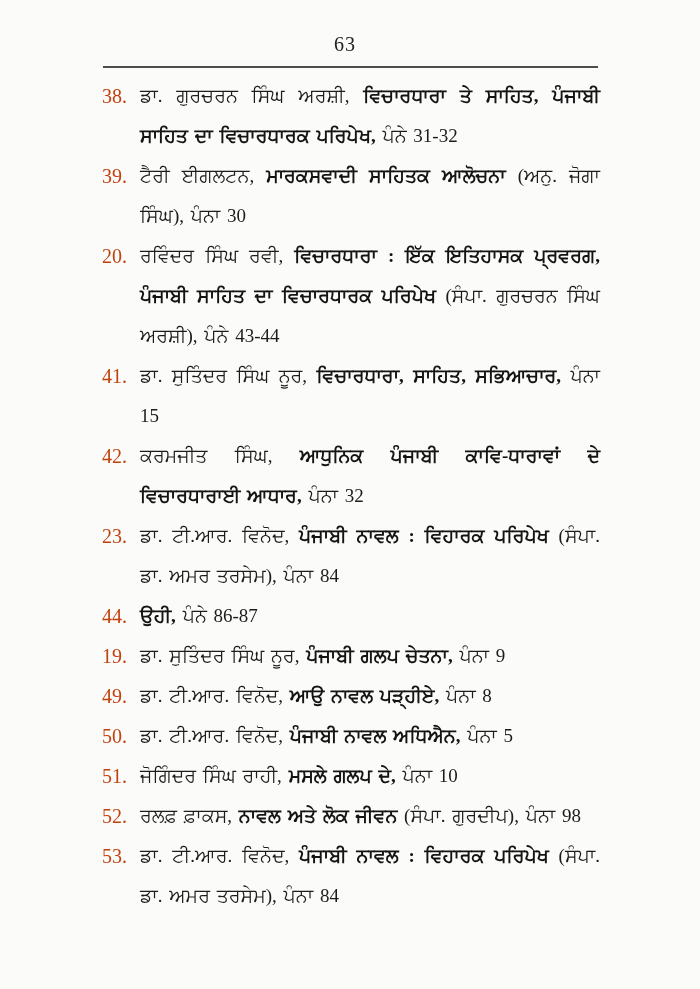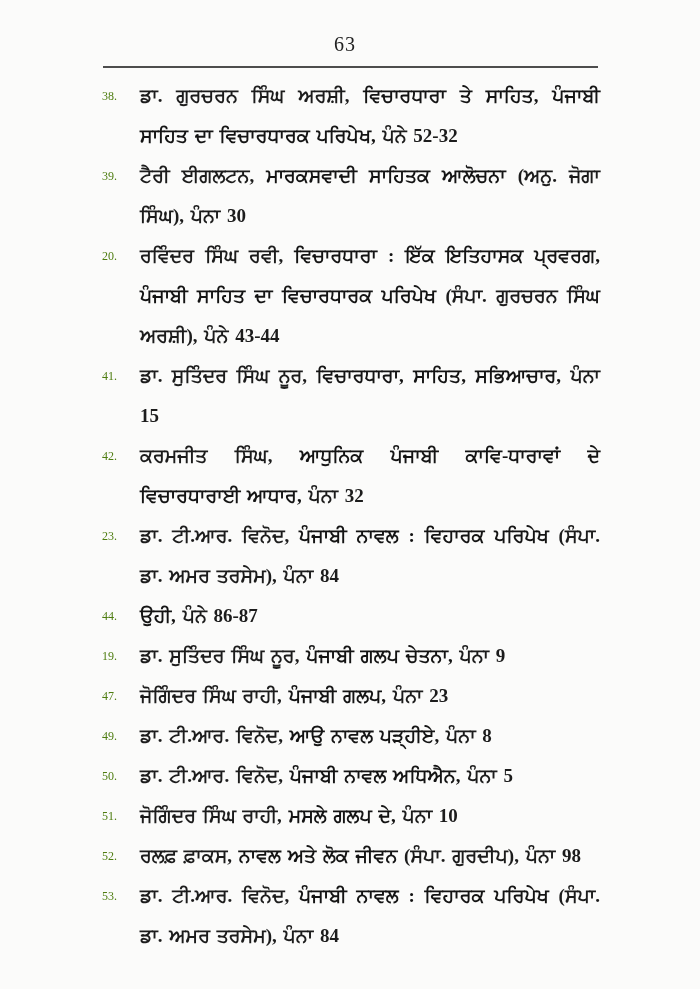--- a/index.html
+++ b/index.html
@@ -45,45 +45,45 @@
     top: 76px;
     left: 102px;
     width: 498px;
   }
   .ref-row {
     display: flex;
     align-items: flex-start;
   }
   .ref-num {
     flex: 0 0 38px;
-    font-size: 12px;
+    font-size: 20px;
     line-height: 40px;
-    color: #4d7c0f;
+    color: #c2410c;
   }
   .ref-text {
     flex: 1 1 auto;
     font-size: 19px;
     line-height: 40px;
     text-align: justify;
     color: #1c1c1c;
     word-spacing: 2px;
   }
-  .seg { font-weight: bold; }
+  .seg { font-weight: normal; }
   .seg.bold { font-weight: bold; color: #141414; }
 </style>
 </head>
 <body>
 
 <div class="page">
   <div class="page-number">63</div>
   <hr class="header-rule">
   <div class="ref-list">
       <div class="ref-row">
         <span class="ref-num">38.</span>
-        <div class="ref-text"><span class="seg">ਡਾ. ਗੁਰਚਰਨ ਸਿੰਘ ਅਰਸ਼ੀ, </span><span class="seg bold">ਵਿਚਾਰਧਾਰਾ ਤੇ ਸਾਹਿਤ, ਪੰਜਾਬੀ ਸਾਹਿਤ ਦਾ ਵਿਚਾਰਧਾਰਕ ਪਰਿਪੇਖ,</span><span class="seg"> ਪੰਨੇ 52-32</span></div>
+        <div class="ref-text"><span class="seg">ਡਾ. ਗੁਰਚਰਨ ਸਿੰਘ ਅਰਸ਼ੀ, </span><span class="seg bold">ਵਿਚਾਰਧਾਰਾ ਤੇ ਸਾਹਿਤ, ਪੰਜਾਬੀ ਸਾਹਿਤ ਦਾ ਵਿਚਾਰਧਾਰਕ ਪਰਿਪੇਖ,</span><span class="seg"> ਪੰਨੇ 31-32</span></div>
       </div>
       <div class="ref-row">
         <span class="ref-num">39.</span>
         <div class="ref-text"><span class="seg">ਟੈਰੀ ਈਗਲਟਨ, </span><span class="seg bold">ਮਾਰਕਸਵਾਦੀ ਸਾਹਿਤਕ ਆਲੋਚਨਾ</span><span class="seg"> (ਅਨੁ. ਜੋਗਾ ਸਿੰਘ), ਪੰਨਾ 30</span></div>
       </div>
       <div class="ref-row">
         <span class="ref-num">20.</span>
         <div class="ref-text"><span class="seg">ਰਵਿੰਦਰ ਸਿੰਘ ਰਵੀ, </span><span class="seg bold">ਵਿਚਾਰਧਾਰਾ : ਇੱਕ ਇਤਿਹਾਸਕ ਪ੍ਰਵਰਗ, ਪੰਜਾਬੀ ਸਾਹਿਤ ਦਾ ਵਿਚਾਰਧਾਰਕ ਪਰਿਪੇਖ</span><span class="seg"> (ਸੰਪਾ. ਗੁਰਚਰਨ ਸਿੰਘ ਅਰਸ਼ੀ), ਪੰਨੇ 43-44</span></div>
       </div>
       <div class="ref-row">
@@ -100,24 +100,20 @@
       </div>
       <div class="ref-row">
         <span class="ref-num">44.</span>
         <div class="ref-text"><span class="seg bold">ਉਹੀ,</span><span class="seg"> ਪੰਨੇ 86-87</span></div>
       </div>
       <div class="ref-row">
         <span class="ref-num">19.</span>
         <div class="ref-text"><span class="seg">ਡਾ. ਸੁਤਿੰਦਰ ਸਿੰਘ ਨੂਰ, </span><span class="seg bold">ਪੰਜਾਬੀ ਗਲਪ ਚੇਤਨਾ,</span><span class="seg"> ਪੰਨਾ 9</span></div>
       </div>
       <div class="ref-row">
-        <span class="ref-num">47.</span>
-        <div class="ref-text"><span class="seg">ਜੋਗਿੰਦਰ ਸਿੰਘ ਰਾਹੀ, </span><span class="seg bold">ਪੰਜਾਬੀ ਗਲਪ,</span><span class="seg"> ਪੰਨਾ 23</span></div>
-      </div>
-      <div class="ref-row">
         <span class="ref-num">49.</span>
         <div class="ref-text"><span class="seg">ਡਾ. ਟੀ.ਆਰ. ਵਿਨੋਦ, </span><span class="seg bold">ਆਉ ਨਾਵਲ ਪੜ੍ਹੀਏ,</span><span class="seg"> ਪੰਨਾ 8</span></div>
       </div>
       <div class="ref-row">
         <span class="ref-num">50.</span>
         <div class="ref-text"><span class="seg">ਡਾ. ਟੀ.ਆਰ. ਵਿਨੋਦ, </span><span class="seg bold">ਪੰਜਾਬੀ ਨਾਵਲ ਅਧਿਐਨ,</span><span class="seg"> ਪੰਨਾ 5</span></div>
       </div>
       <div class="ref-row">
         <span class="ref-num">51.</span>
         <div class="ref-text"><span class="seg">ਜੋਗਿੰਦਰ ਸਿੰਘ ਰਾਹੀ, </span><span class="seg bold">ਮਸਲੇ ਗਲਪ ਦੇ,</span><span class="seg"> ਪੰਨਾ 10</span></div>

